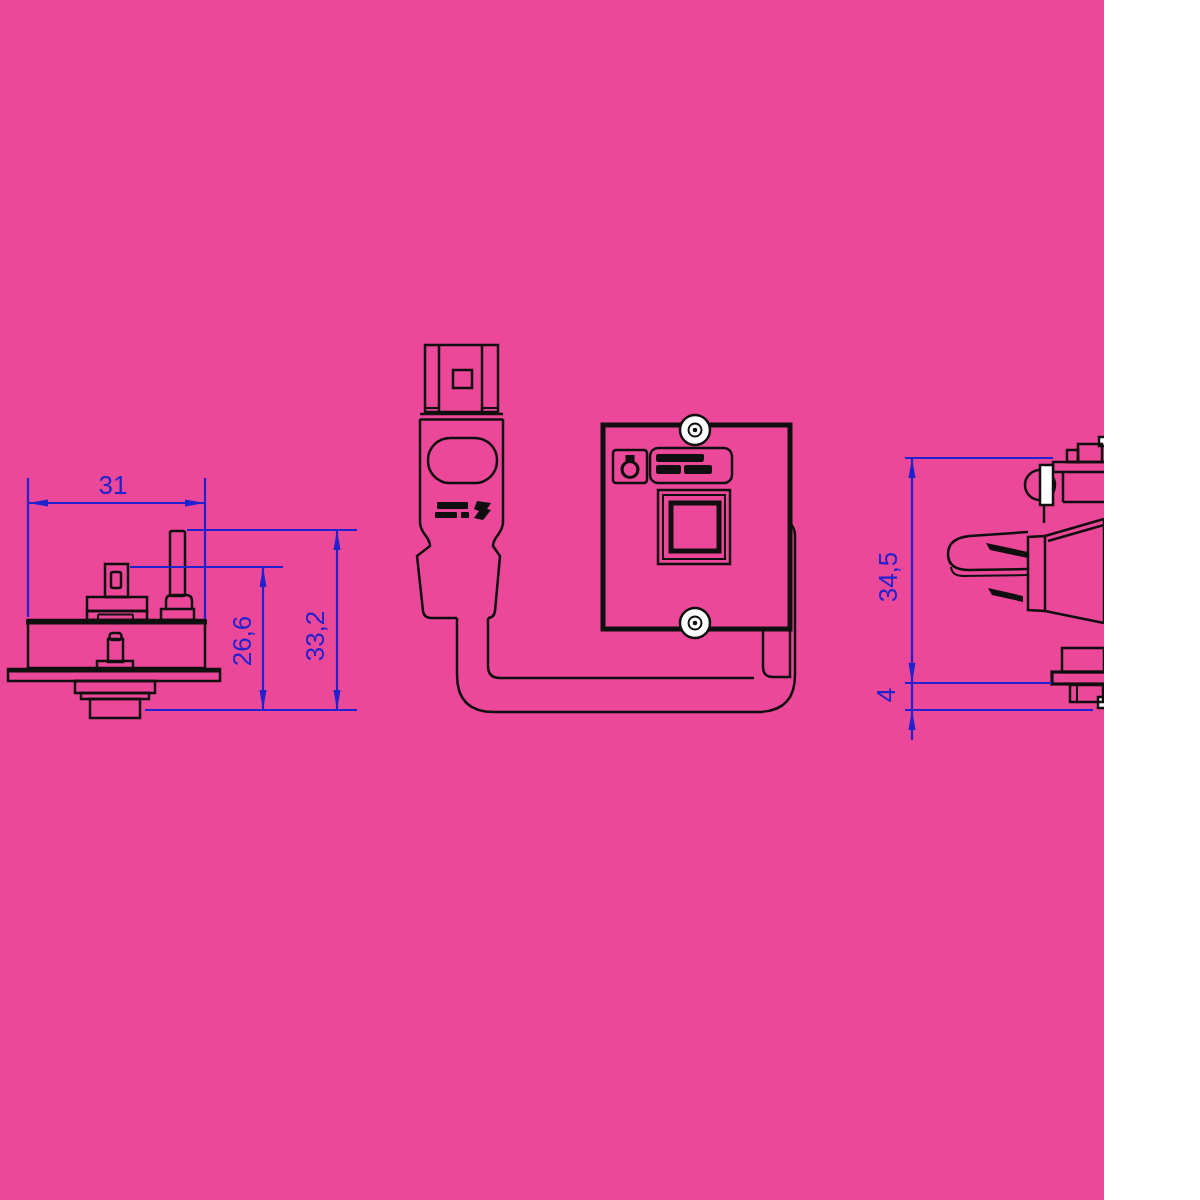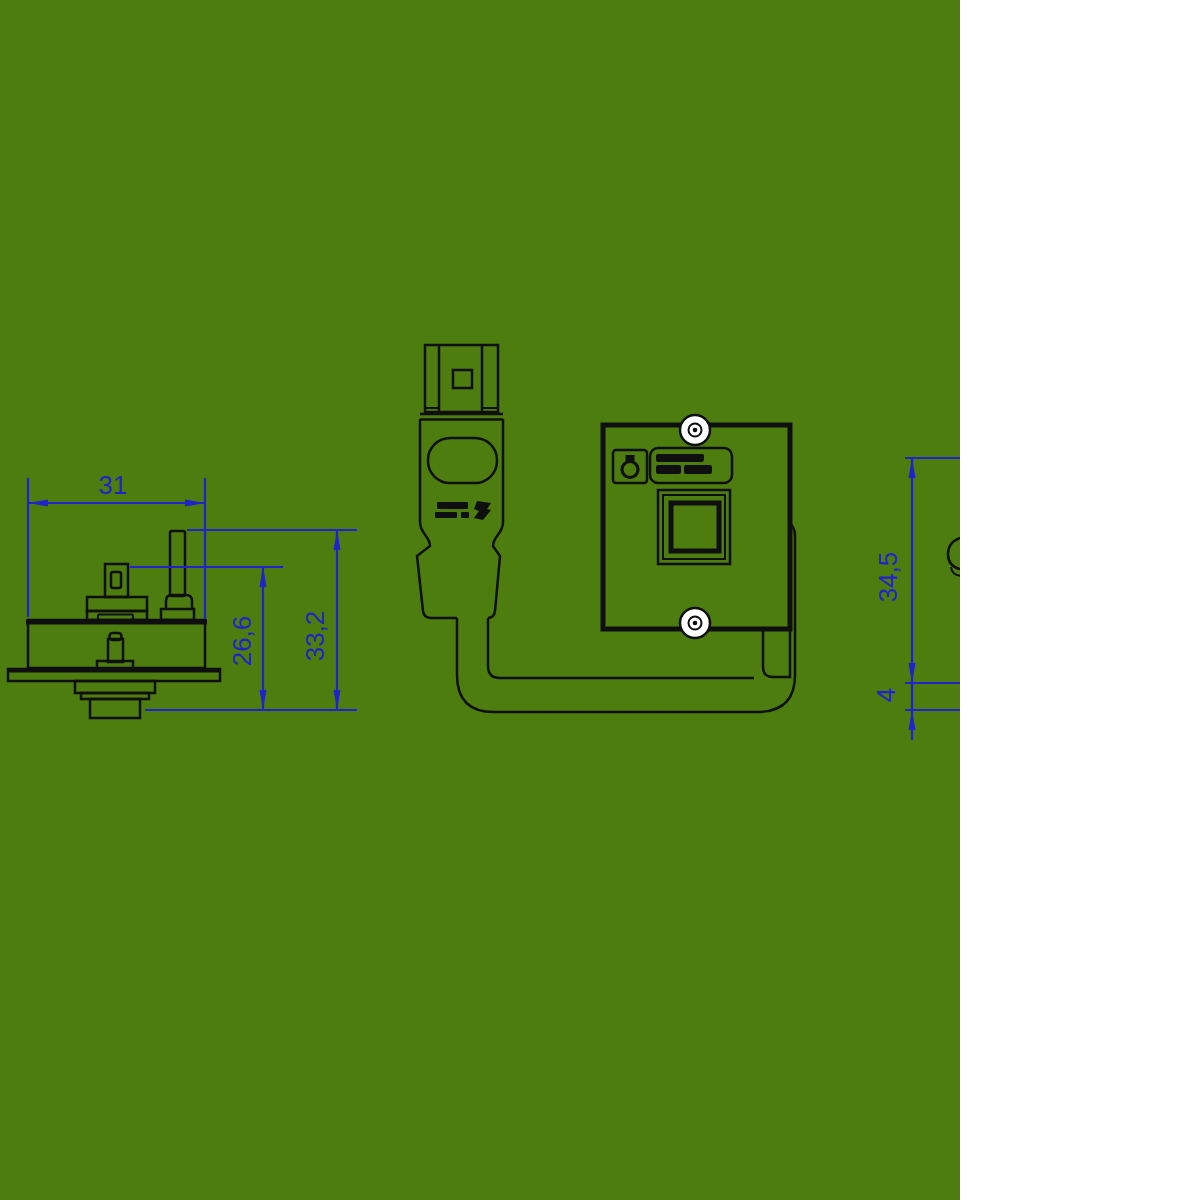--- a/index.html
+++ b/index.html
@@ -1,16 +1,16 @@
 <!DOCTYPE html>
 <html><head>
 <meta charset="utf-8">
 <style>
   html,body{margin:0;padding:0;background:#ffffff;}
-  .stage{position:relative;width:960px;height:1200px;background:#4d7c0f;overflow:hidden;}
+  .stage{position:relative;width:1104px;height:1200px;background:#ec4899;overflow:hidden;}
   svg{position:absolute;left:0;top:0;}
   
   .k{stroke:#0f0f0f;fill:none;stroke-width:2.5;stroke-linejoin:miter;stroke-linecap:butt;}
   .k2{stroke:#0f0f0f;fill:none;stroke-width:2;}
   .k3{stroke:#0f0f0f;fill:none;stroke-width:3.2;}
   .k4{stroke:#0f0f0f;fill:none;stroke-width:4;}
   .k5{stroke:#0f0f0f;fill:none;stroke-width:5;}
   .ink{fill:#0f0f0f;stroke:none;}
   .wfill{fill:#ffffff;}
   

